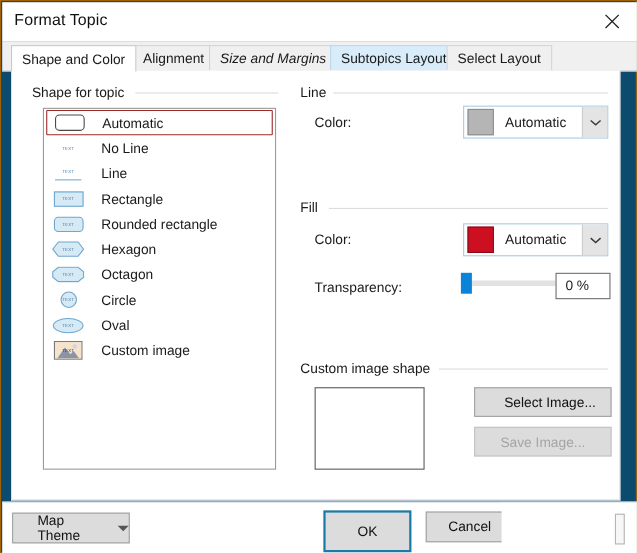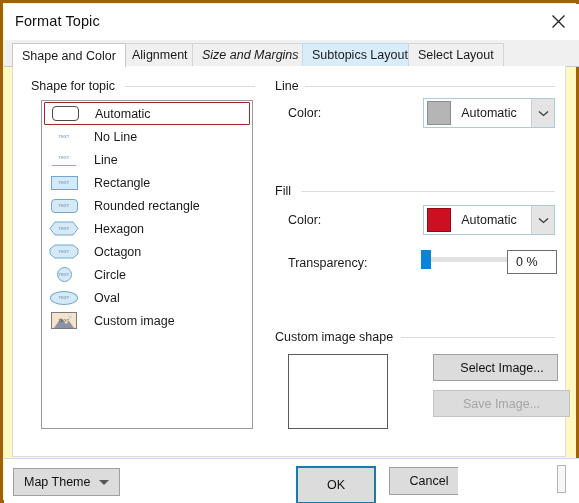--- a/index.html
+++ b/index.html
@@ -13,22 +13,22 @@
     color: #1a1a1a;
     overflow: hidden;
   }
 
   
   #dialog {
     position: absolute;
     left: 0; top: 0;
     width: 579px; height: 503px;
     box-sizing: border-box;
-    border: 3px solid #a16207;
-    background: #fef9c3;
+    border: 1px solid #a16207;
+    background: #0c4a6e;
   }
 
   
   #titlebar {
     position: absolute;
     left: 1px; top: 1px;
     width: 577px; height: 36px;
     background: #ffffff;
   }
   #title-text {
@@ -322,21 +322,21 @@
     border-top: 1px solid #cfdde6;
   }
   #map-theme-button {
     position: absolute;
     left: 9px; top: 9px;
     width: 107px; height: 28px;
     box-sizing: border-box;
     background: #dcdcdc;
     border: 1px solid #a0a0a0;
     display: flex; align-items: center;
-    padding-left: 10px;
+    padding-left: 22px;
     font-size: 12.5px;
     color: #111111;
     cursor: default;
   }
   #map-theme-button .caret {
     margin-left: 9px;
     width: 0; height: 0;
     border-left: 5px solid transparent;
     border-right: 5px solid transparent;
     border-top: 5px solid #555555;
@@ -565,21 +565,21 @@
 
     <div class="group-label" style="left:262px; top:264px;">Custom image shape</div>
     <div class="group-rule" style="left:388px; top:271px; width:154px;"></div>
 
     <div class="preview-box" style="left:275px; top:288px; width:100px; height:75px;"></div>
 
     <div class="push-button" style="left:420px; top:288px; width:125px; height:27px;padding-left:13px;">
       <span>Select Image...</span>
     </div>
 
-    <div class="push-button disabled" style="left:420px; top:324px; width:137px; height:27px;">
+    <div class="push-button disabled" style="left:420px; top:324px; width:125px; height:27px;">
       <span>Save Image...</span>
     </div>
 
   </div>
 
   <div id="bottombar">
 
     <div id="map-theme-button">
       <span>Map Theme</span>
       <span class="caret"></span>

